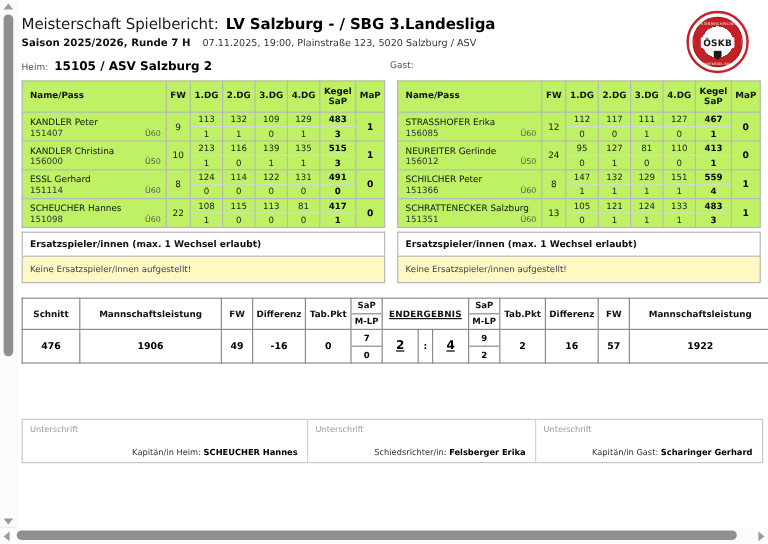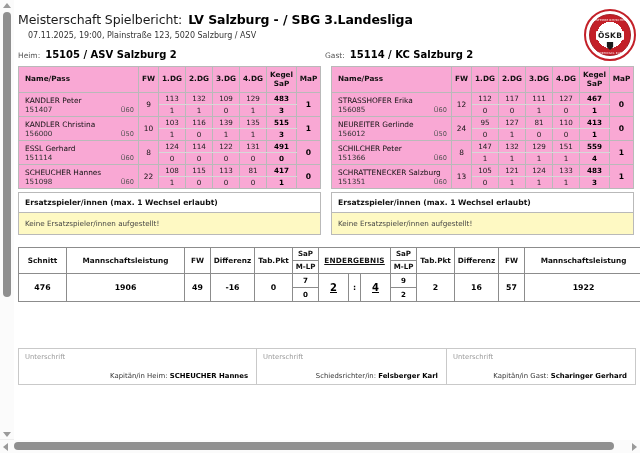--- a/index.html
+++ b/index.html
@@ -44,21 +44,21 @@
   .sub-row { display:flex; align-items:baseline; margin-top:4px; }
   .s-bold { font-size:8.5px; font-weight:700; color:#111; }
   .s-plain { font-size:8px; font-weight:400; color:#333; margin-left:10px; }
 
   .teams-row { display:flex; margin-top:9px; }
   .team-block { display:flex; align-items:baseline; }
   .tb-lbl { font-size:7.5px; color:#555; font-weight:400; }
   .tb-val { font-size:10px; color:#000; font-weight:700; margin-left:5px; }
 
   .logo {
-    position:absolute; right:4px; top:9px; width:52px; height:52px;
+    position:absolute; right:16px; top:9px; width:52px; height:52px;
     border-radius:50%;
     background:#ffffff;
     border: 2.5px solid #c32028;
     box-sizing:border-box;
     display:flex; align-items:center; justify-content:center;
   }
   .logo .ring2 {
     width:42px;height:42px;border-radius:50%;
     background: radial-gradient(circle at 50% 50%, #ffffff 0 46%, #c32028 46% 100%);
     border:1px solid #a51b22; box-sizing:border-box;
@@ -81,21 +81,21 @@
     font-size:2.8px; color:#fff; letter-spacing:.3px; z-index:2;
   }
   .logo .arcBot {
     position:absolute; bottom:0.5px; left:0; right:0; text-align:center;
     font-size:2.6px; color:#fff; letter-spacing:.2px; z-index:2;
   }
 
   
   .tables-wrap { display:flex; gap:10px; margin-top:6px; padding:0 4px; }
   .side { width:303px; }
-  table.pt { border-collapse:collapse; width:100%; table-layout:fixed; background:#f9a8d4;}
+  table.pt { border-collapse:collapse; width:100%; table-layout:fixed; background:#bef264;}
   table.pt th, table.pt td { border:1px solid #b9b9b9; }
   table.pt thead th {
     font-size:7.3px; font-weight:700; color:#111; padding:4px 0; text-align:center;
     line-height:8.5px;
   }
   table.pt thead th.nm { text-align:left; padding-left:6px; }
   .c-name{ width:auto; } .c-fw{width:20px;} .c-dg{width:27px;} .c-ks{width:30px;} .c-map{width:24px;}
 
   td.nmcell { padding:0; vertical-align:middle; }
   .nminner { display:flex; flex-direction:column; justify-content:center; height:100%; padding:2px 4px 2px 6px;}
@@ -156,30 +156,30 @@
   </div>
 
   <div id="page">
 
     <div class="hdr">
       <div class="title-row">
         <span class="t-plain">Meisterschaft Spielbericht:</span>
         <span class="t-bold">LV Salzburg - / SBG 3.Landesliga</span>
       </div>
       <div class="sub-row">
+        <span class="s-bold">Saison 2025/2026, Runde 7 H</span>
         <span class="s-plain">07.11.2025, 19:00, Plainstraße 123, 5020 Salzburg / ASV</span>
       </div>
       <div class="teams-row">
         <div class="team-block" style="width:307px">
           <span class="tb-lbl">Heim:</span>
           <span class="tb-val">15105 / ASV Salzburg 2</span>
         </div>
         <div class="team-block">
           <span class="tb-lbl">Gast:</span>
-          <span class="tb-val">15114 / KC Salzburg 2</span>
         </div>
       </div>
     </div>
 
     <div class="logo">
       <div class="ring2">
         <div class="arcTop">ÖSTERREICHISCHER</div>
         <div class="oskb">ÖSKB</div>
         <div class="shield"></div>
         <div class="arcBot">SPORTKEGEL BUND</div>
@@ -245,21 +245,21 @@
                     <div class="nmline">
                       <span class="pname">KANDLER Christina</span>
                     </div>
                     <div class="nmline">
                       <span class="ppass">156000</span>
                       <span class="pklass">Ü50</span>
                     </div>
                   </div>
                 </td>
                 <td class="fwcell" rowspan="2">10</td>
-                <td class="num">103</td>
+                <td class="num">213</td>
                 <td class="num">116</td>
                 <td class="num">139</td>
                 <td class="num">135</td>
                 <td class="num b">515</td>
                 <td class="mapcell" rowspan="2">1</td>
               </tr>
               <tr>
                 <td class="num">1</td>
                 <td class="num">0</td>
                 <td class="num">1</td>
@@ -535,21 +535,21 @@
       </table>
     </div>
 
     <div class="sig-wrap">
       <div class="sig" style="width:239px">
         <span class="lbl">Unterschrift</span>
         <span class="who"><span>Kapitän/in Heim:</span> <b>SCHEUCHER Hannes</b></span>
       </div>
       <div class="sig" style="width:190px">
         <span class="lbl">Unterschrift</span>
-        <span class="who"><span>Schiedsrichter/in:</span> <b>Felsberger Karl</b></span>
+        <span class="who"><span>Schiedsrichter/in:</span> <b>Felsberger Erika</b></span>
       </div>
       <div class="sig" style="width:189px">
         <span class="lbl">Unterschrift</span>
         <span class="who"><span>Kapitän/in Gast:</span> <b>Scharinger Gerhard</b></span>
       </div>
     </div>
 
   </div>
 </div>
 

